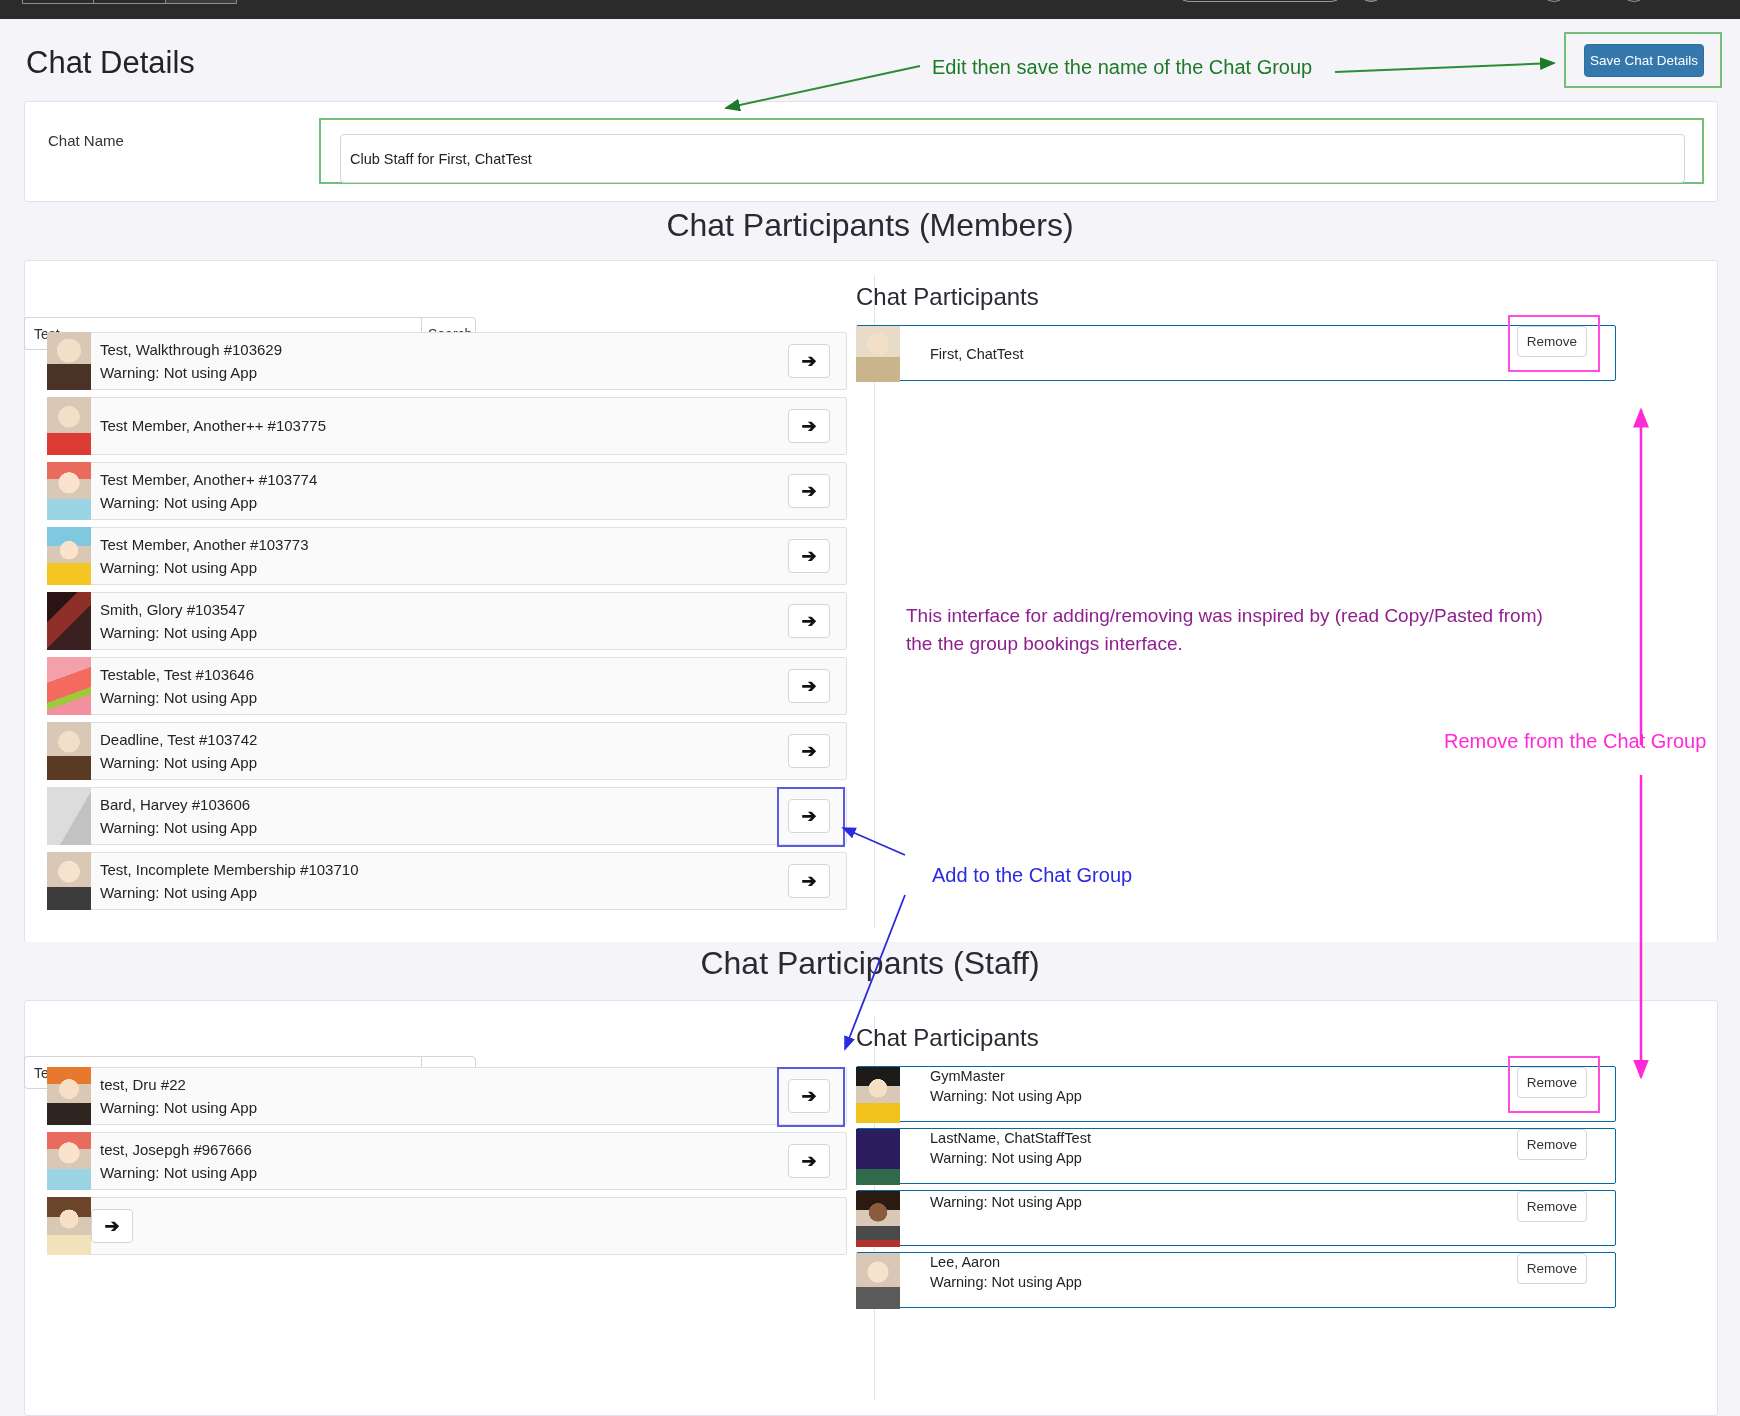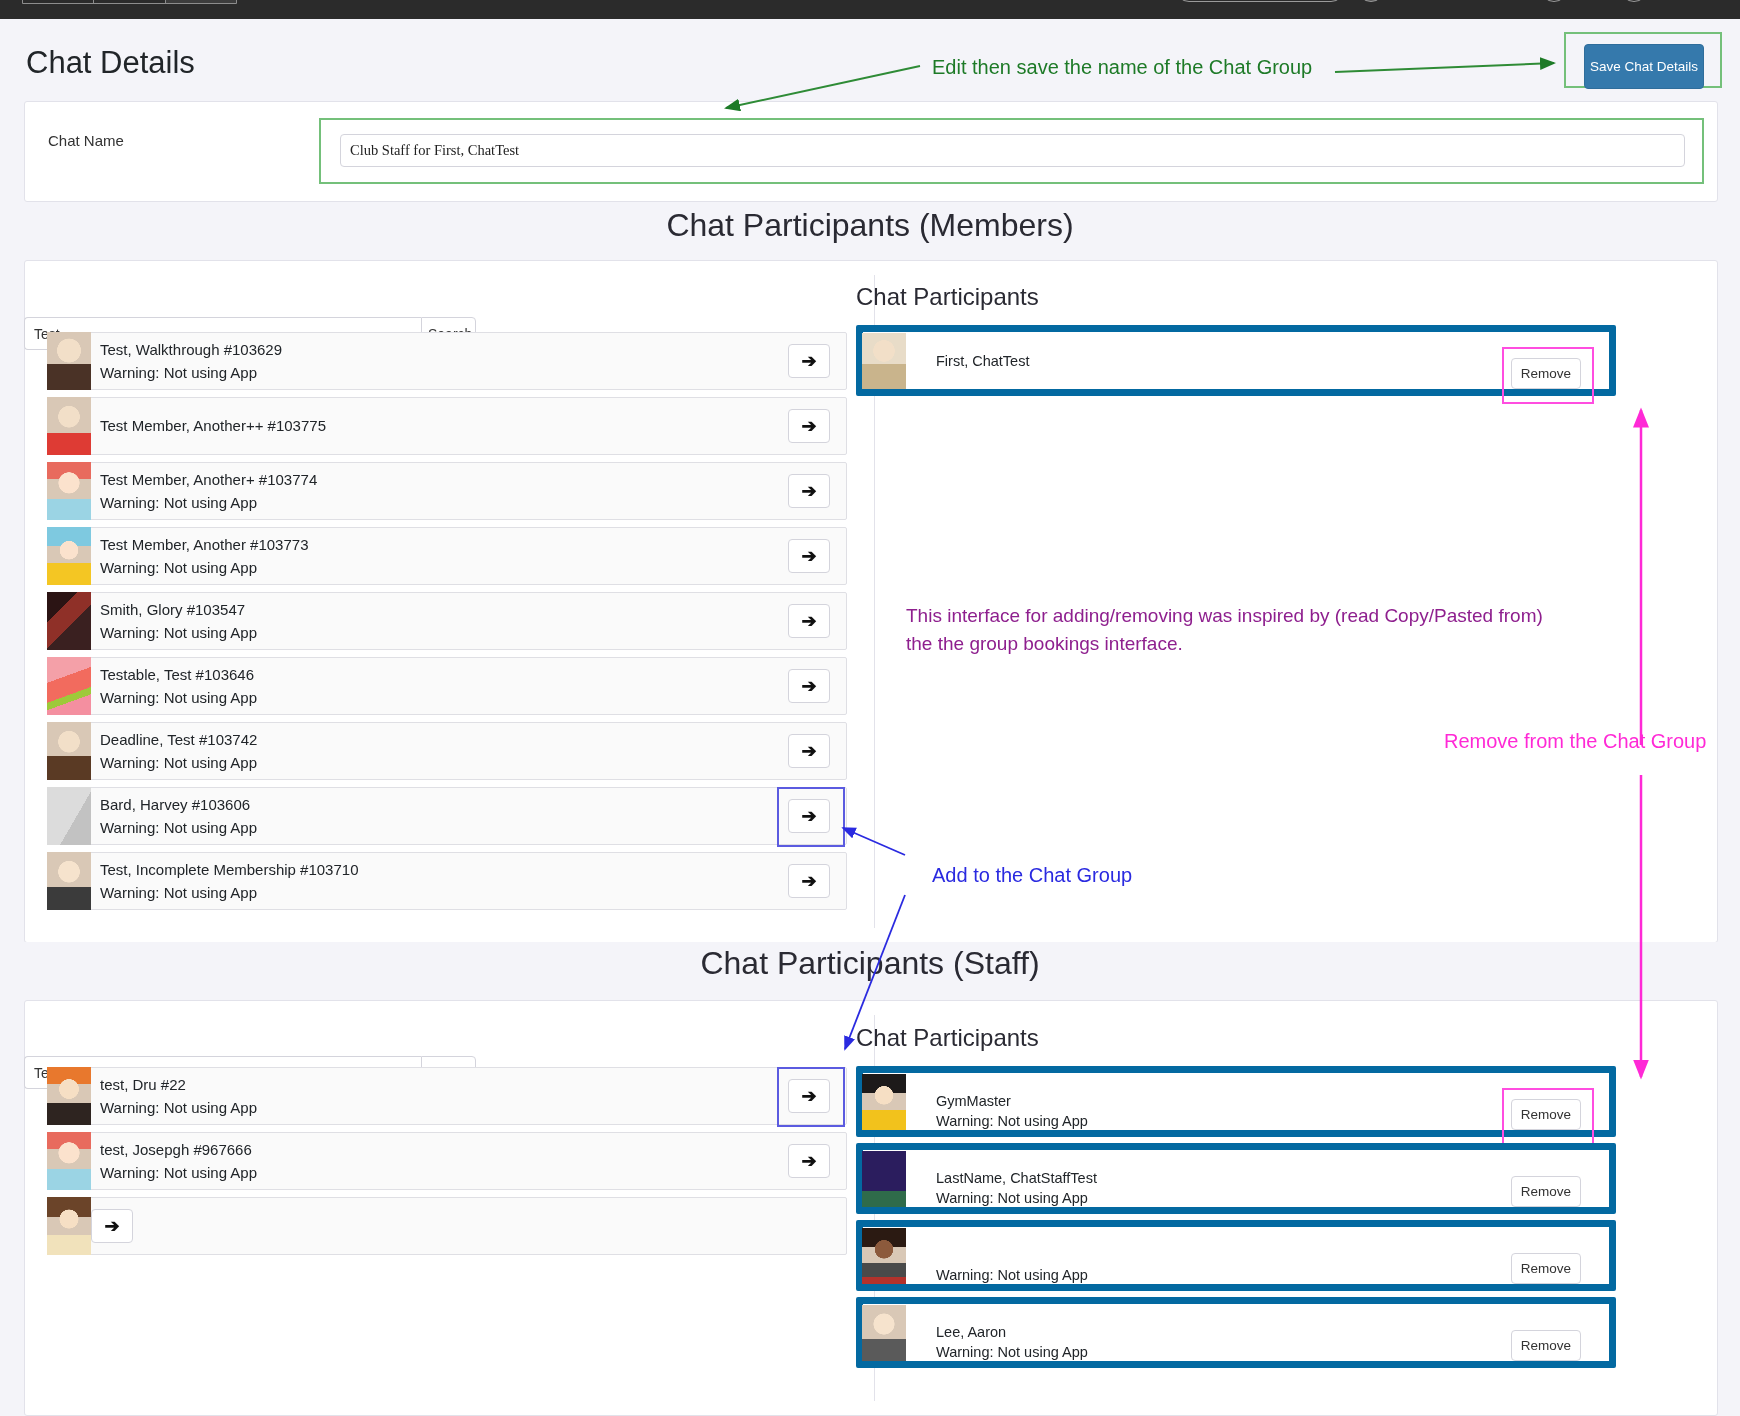--- a/index.html
+++ b/index.html
@@ -45,42 +45,42 @@
     position:absolute; left:26px; top:45px;
     font-size:31px; font-weight:400; color:#212529;
   }
 
   
   .save-hl {
     position:absolute; left:1564px; top:32px; width:158px; height:56px;
     border:2px solid #74c07a; background:transparent;
   }
   .save-btn {
-    position:absolute; left:1584px; top:44px; width:120px; height:45px;
+    position:absolute; left:1584px; top:44px; width:120px; height:33px;
     background:#3579ac; color:#fff; border:1px solid #2f6d9b; border-radius:4px;
     font-size:13.5px; display:flex; align-items:center; justify-content:center;
     cursor:pointer;
   }
 
   
   .name-card {
     position:absolute; left:24px; top:101px; width:1694px; height:101px;
     background:#ffffff; border:1px solid #e2e2ea; border-radius:3px;
   }
   .name-card .lbl {
     position:absolute; left:23px; top:30px; font-size:15px; color:#333;
   }
   .name-hl {
     position:absolute; left:319px; top:118px; width:1385px; height:66px;
     border:2px solid #74c07a;
   }
   .name-input {
-    position:absolute; left:340px; top:134px; width:1345px; height:33px;
+    position:absolute; left:340px; top:134px; width:1345px; height:49px;
     border:1px solid #d4d4dc; border-radius:4px; background:#fff;
-    font-family:Liberation Serif, serif; font-size:14.5px; color:#222;
+    font-family:Liberation Sans, sans-serif; font-size:14.5px; color:#222;
     padding:0 9px;
   }
 
   
   .band {
     position:absolute; left:0; width:1740px; height:42px;
     background:#f4f4f9; text-align:center;
   }
   .band span { font-size:32px; color:#2a2a33; line-height:42px; }
   .band.members { top:204px; }
@@ -144,23 +144,23 @@
   
   .rp-title { position:absolute; left:856px; font-size:24px; color:#2a2a33; }
   .rp-title.m { top:283px; }
   .rp-title.s { top:1024px; }
 
   .plist { position:absolute; left:856px; width:760px; }
   .plist.m { top:325px; }
   .plist.s { top:1066px; }
 
   .crow {
-    position:relative; height:71px; margin-bottom:6px;
-    background:#fff; border:7px solid #0369a1; border-radius:2px;
-    display:flex; align-items:flex-end;
+    position:relative; height:56px; margin-bottom:6px;
+    background:#fff; border:1px solid #0369a1; border-radius:2px;
+    display:flex; align-items:flex-start;
   }
   .crow .av {
     width:44px; height:56px; flex:0 0 44px; margin-left:-1px;
     background-size:cover; background-position:center;
   }
   .crow .txt { flex:1; padding-left:30px; }
   .crow .nm { font-size:14.5px; color:#212529; line-height:18px; }
   .crow .wn { font-size:14.5px; color:#212529; line-height:18px; margin-top:2px; }
   .crow .nm.solo { line-height:56px; margin:0; }
   .crow .rmwrap { position:relative; margin-right:28px; }

